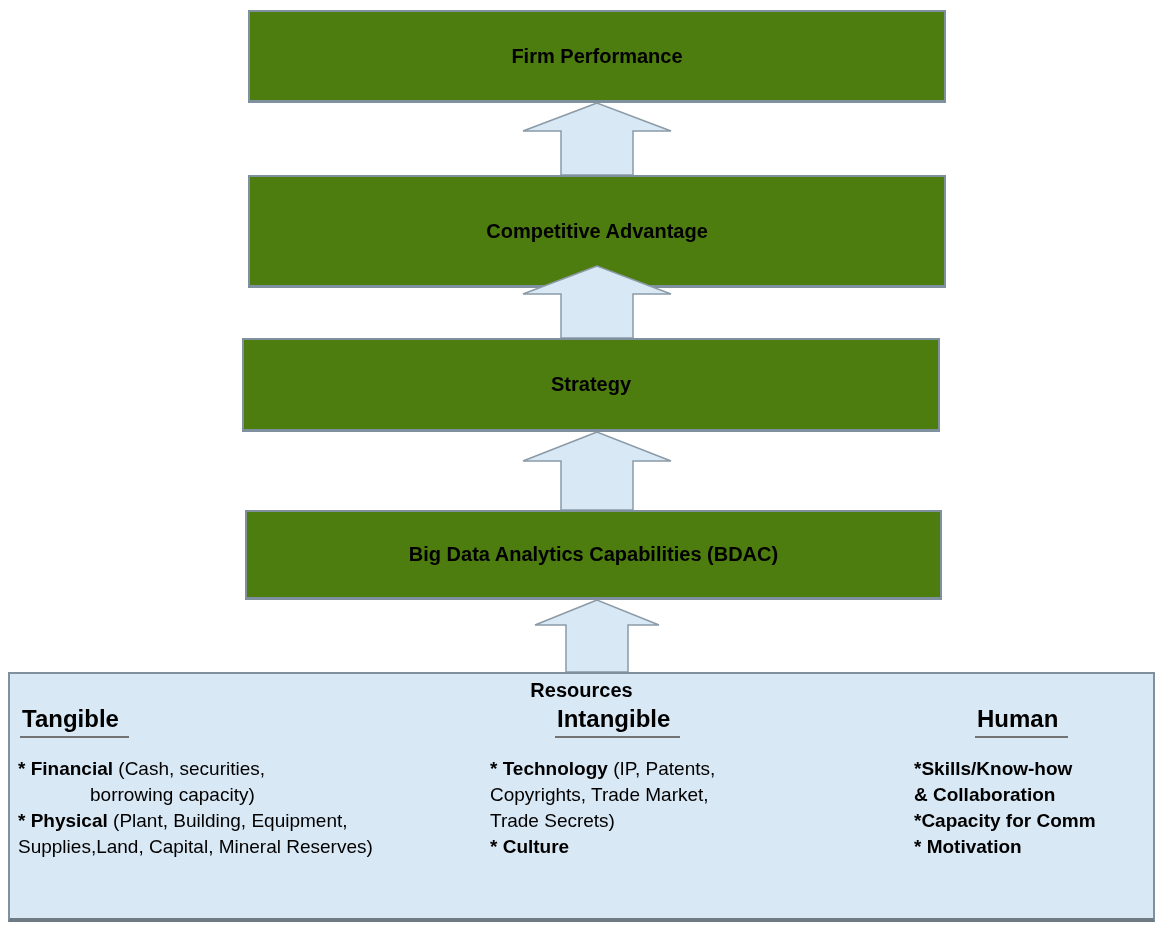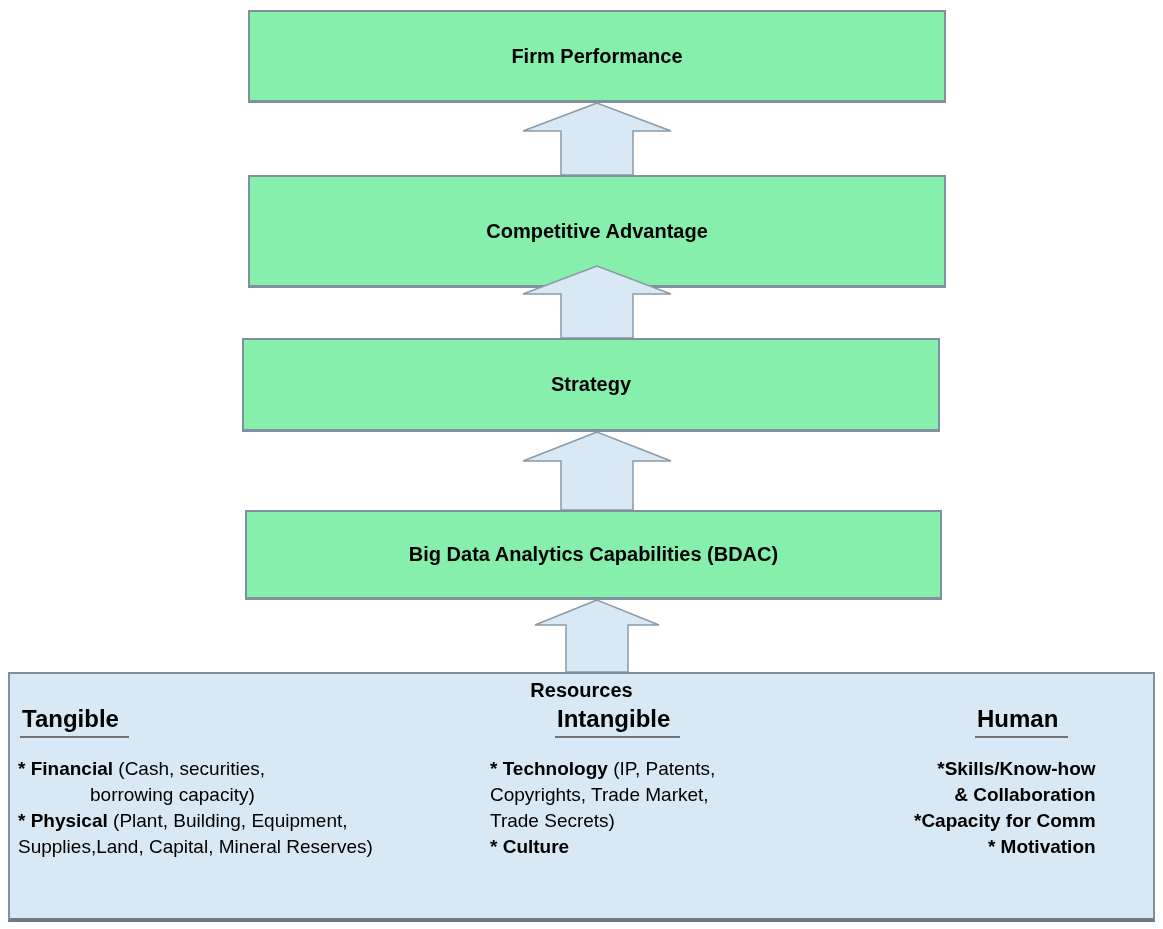--- a/index.html
+++ b/index.html
@@ -12,21 +12,21 @@
   .canvas {
     position: relative;
     width: 1163px;
     height: 929px;
     background: #ffffff;
     overflow: hidden;
   }
   .stack-box {
     position: absolute;
     box-sizing: border-box;
-    background: #86efac;
+    background: #4d7c0f;
     border: 2px solid #7f919e;
     border-bottom-width: 3px;
     display: flex;
     align-items: center;
     justify-content: center;
     text-align: center;
   }
   .stack-box .box-label {
     font-weight: bold;
     font-size: 20px;
@@ -69,21 +69,21 @@
   .res-header.h-human      { left: 965px; }
   .res-col {
     position: absolute;
     top: 82px;
     font-size: 19px;
     line-height: 26px;
     white-space: nowrap;
   }
   .res-col.c-tangible   { left: 8px; }
   .res-col.c-intangible { left: 480px; }
-  .res-col.c-human      { left: 904px; text-align: right; }
+  .res-col.c-human      { left: 904px; }
   .res-line .b { font-weight: bold; }
   .res-line.indent { padding-left: 72px; }
 </style>
 </head>
 <body>
 
 <div class="canvas">
 
   <div class="stack-box" style="left:248px; top:10px; width:698px; height:93px;">
     <span class="box-label">Firm Performance</span>

